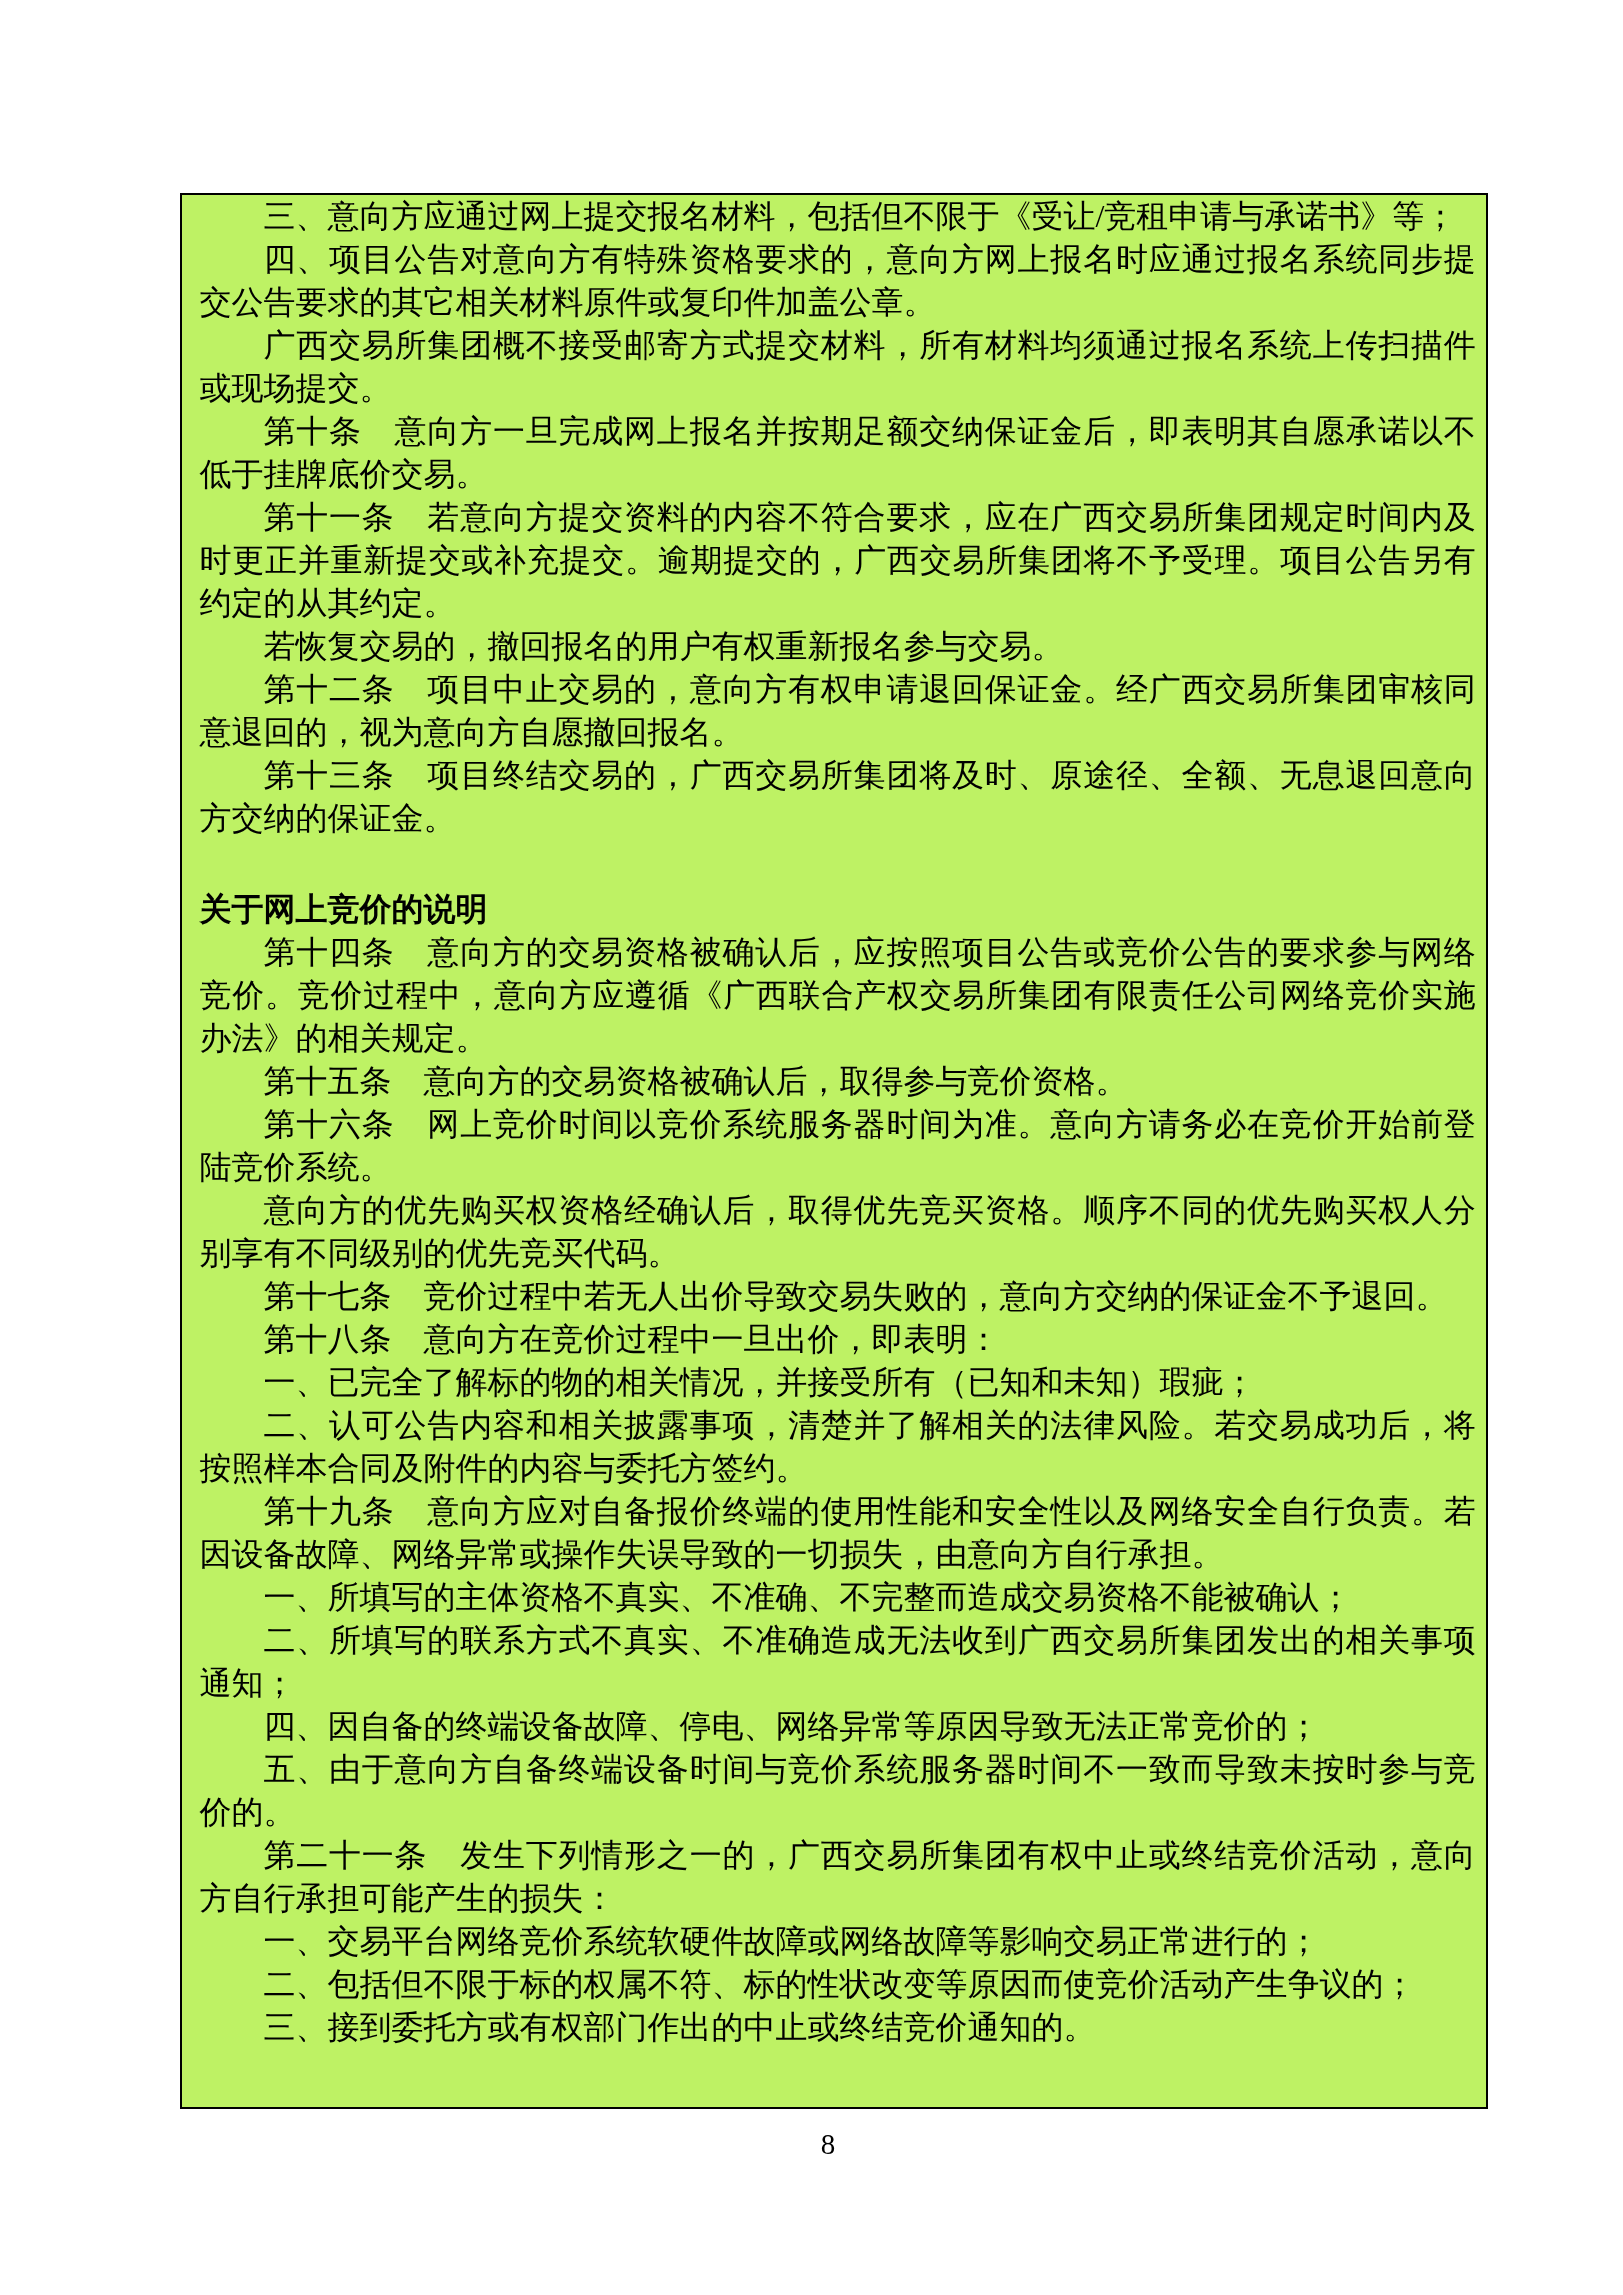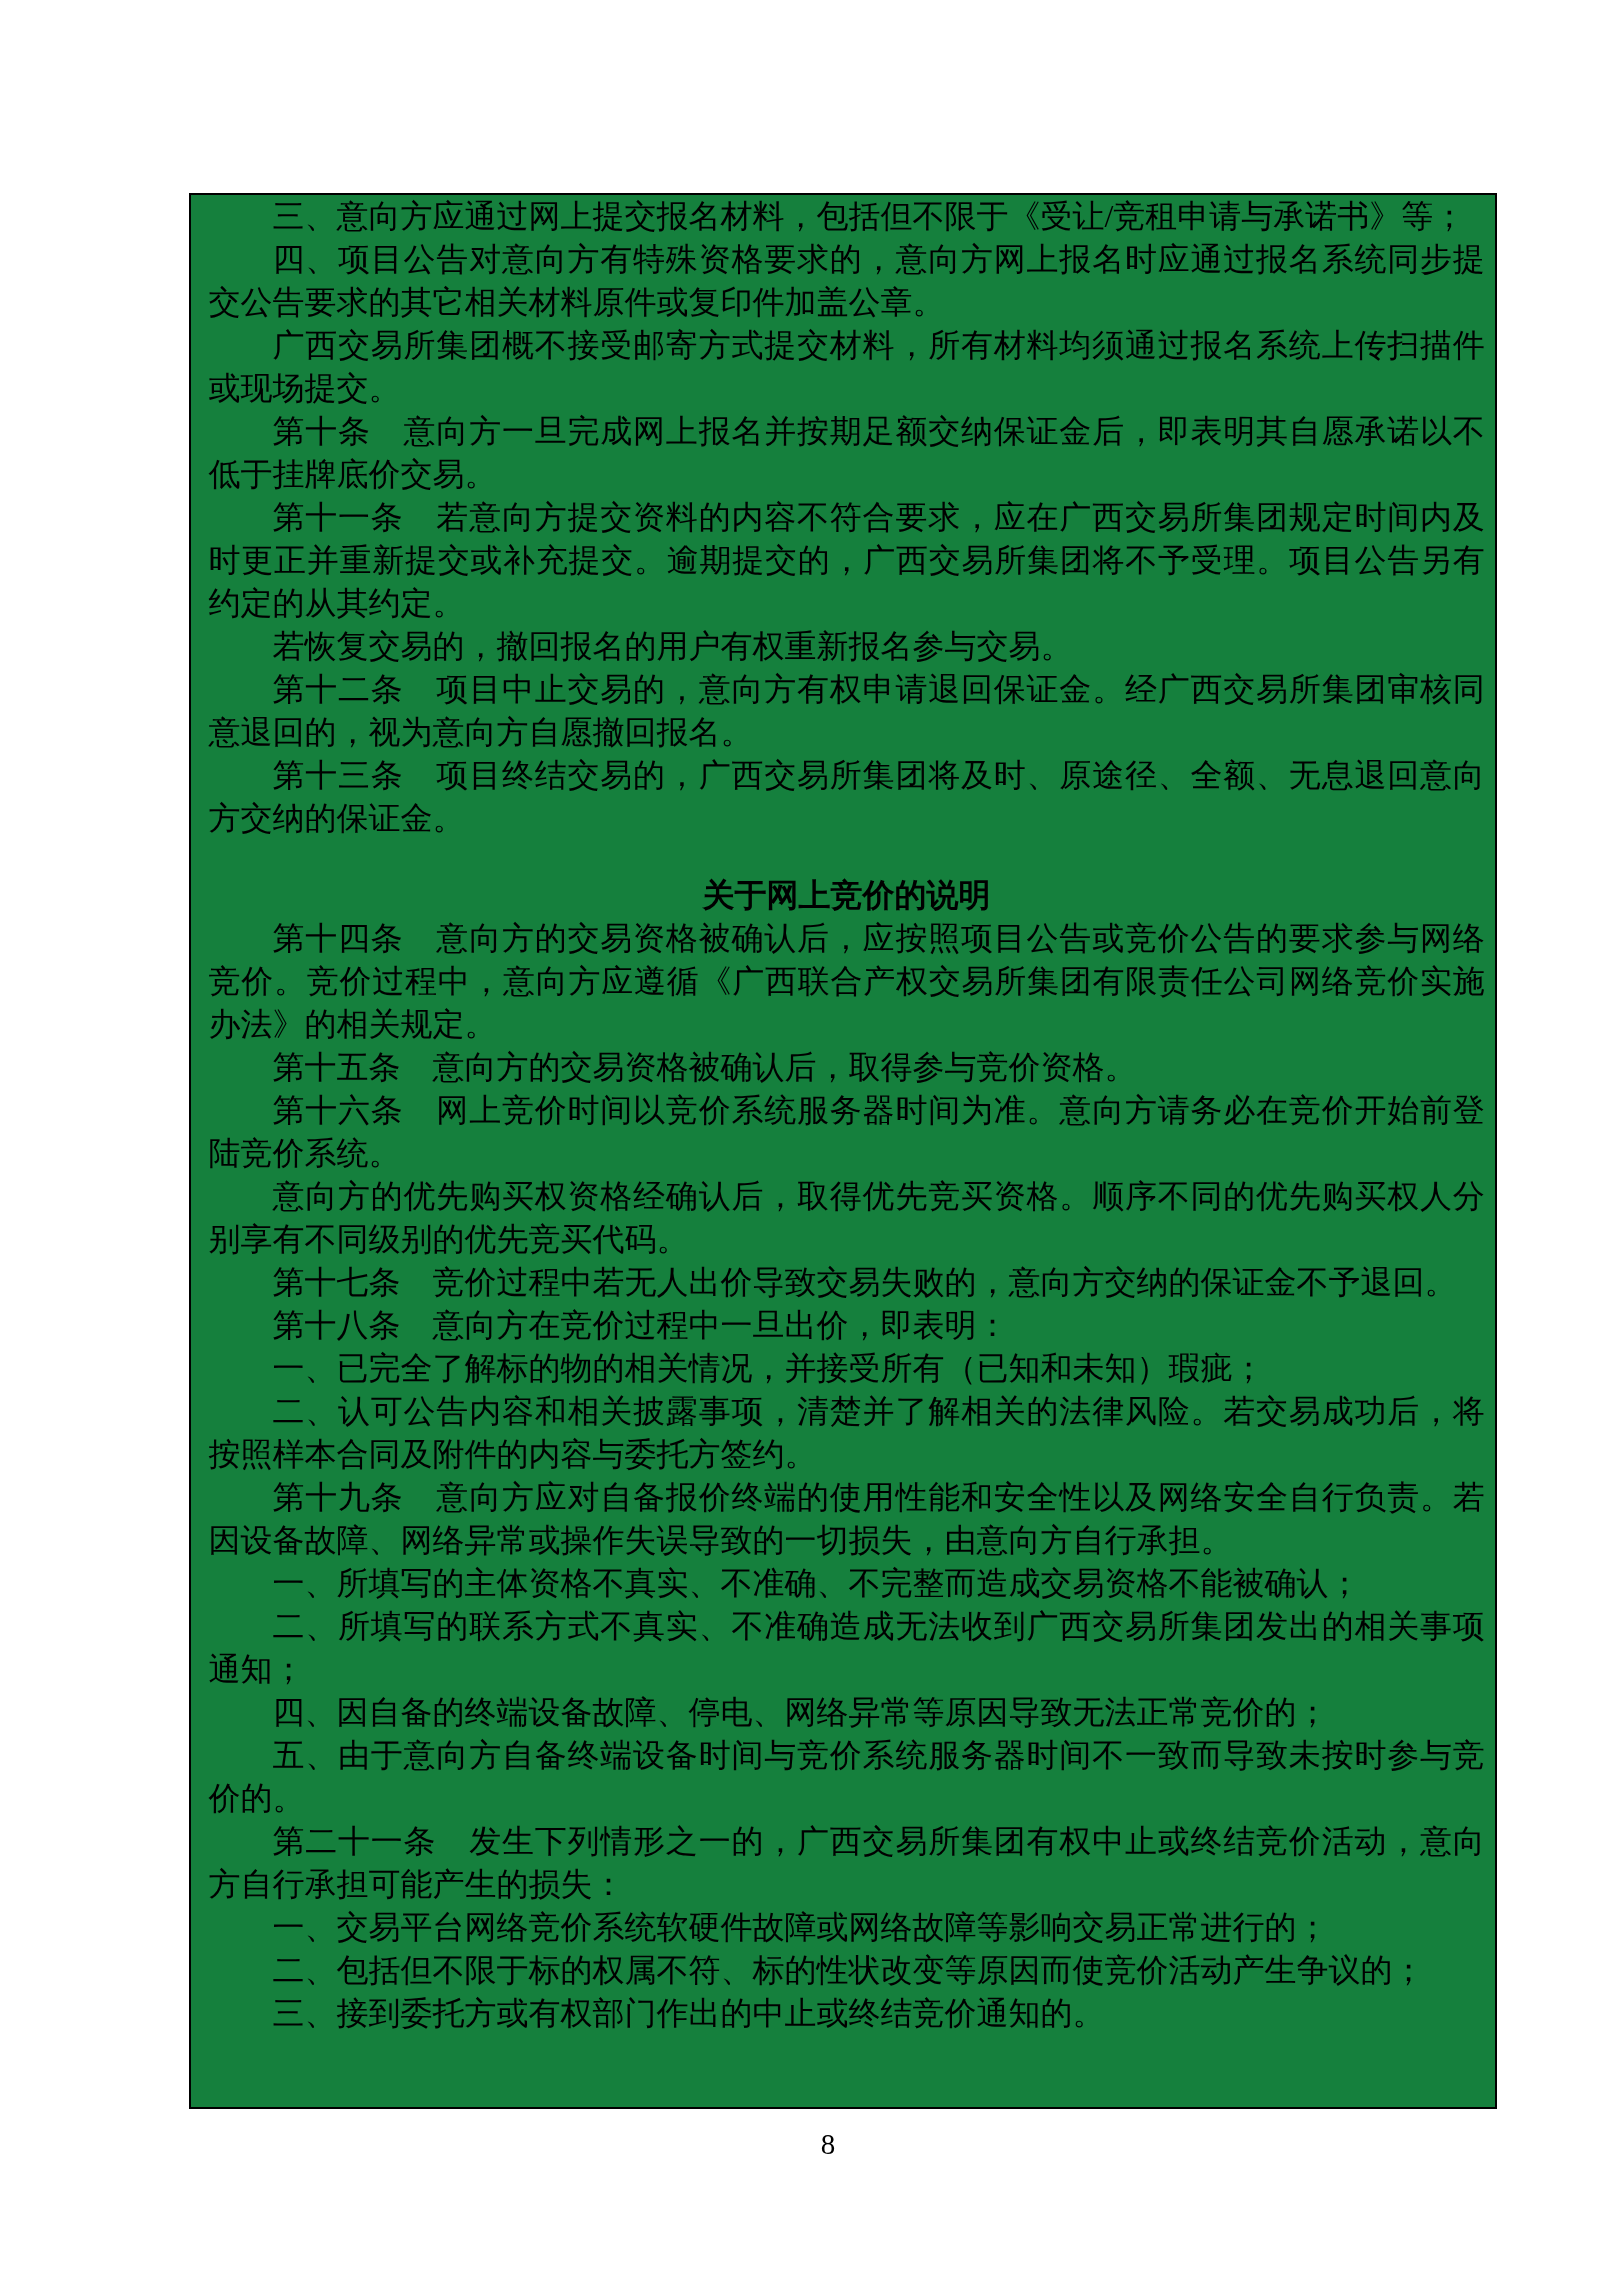--- a/index.html
+++ b/index.html
@@ -9,48 +9,48 @@
   }
   body {
     width: 1623px;
     height: 2295px;
     position: relative;
     font-family: "Liberation Serif", "DejaVu Serif", serif;
     color: #000000;
   }
   .doc-frame {
     position: absolute;
-    left: 189px;
+    left: 180px;
     top: 193px;
     width: 1308px;
     height: 1916px;
     border: 2px solid #000000;
     box-sizing: border-box;
     padding: 0 10.2px 0 17.4px;
     overflow: hidden;
-    background: #15803d;
+    background: #bef264;
   }
   .doc-content {
     font-size: 32px;
     line-height: 43px;
     text-align: justify;
     text-justify: inter-ideograph;
   }
   .doc-content p {
     margin: 0;
     padding: 0;
     text-indent: 2em;
   }
   .section-heading {
     font-size: 32px;
     line-height: 43px;
     font-weight: 700;
-    text-align: center;
+    text-align: left;
     text-indent: 0;
-    margin: 34px 0 0 0;
+    margin: 48px 0 0 0;
     padding: 0;
   }
   .page-footer {
     position: absolute;
     left: 174px;
     top: 2129px;
     width: 1308px;
     text-align: center;
     font-size: 29px;
     line-height: 31px;

